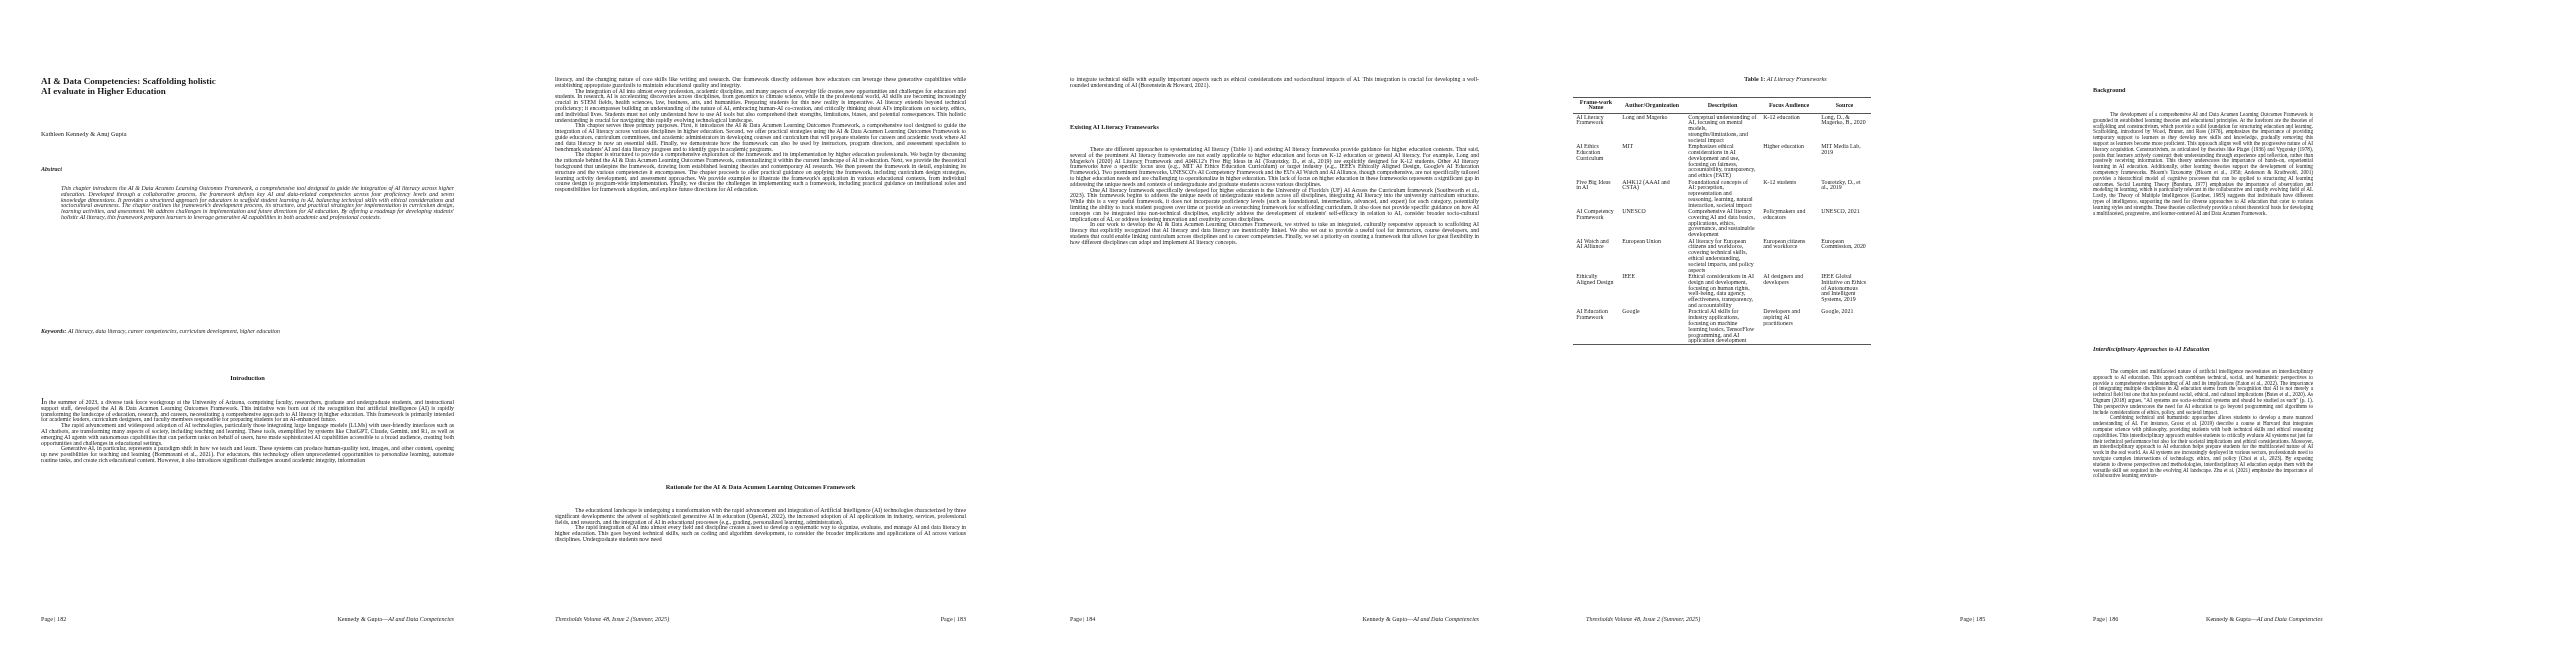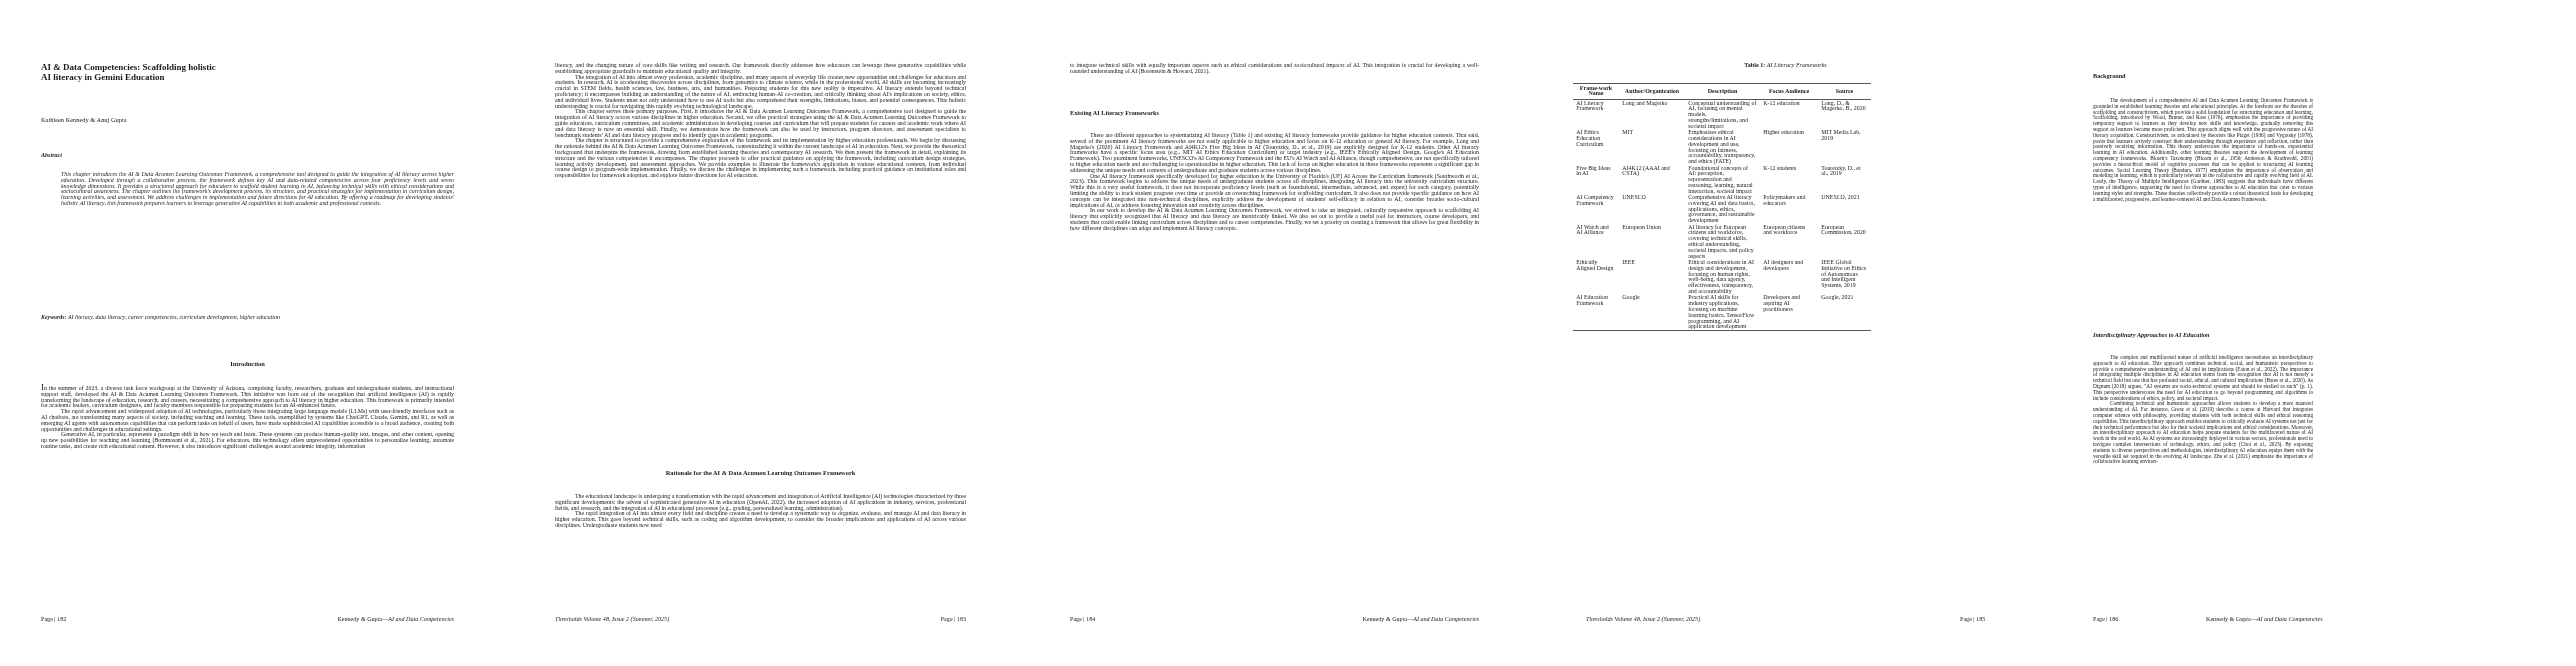--- a/index.html
+++ b/index.html
@@ -3,21 +3,21 @@
 <meta charset="utf-8">
 <style>
   html, body { margin: 0; padding: 0; background: #ffffff; }
   body {
     width: 2576px; height: 667px; overflow: hidden; position: relative;
     font-family: "Liberation Serif", serif; color: #1a1a1a;
   }
   .page {
     position: absolute; top: 0; height: 667px; background: #fff;
   }
-  .content { position: absolute; }
+  .content { position: absolute; margin-top: 14px; }
   .body-text {
     font-size: 5.9px; line-height: 5.8px; text-align: justify;
     text-align-last: left; letter-spacing: -0.03px;
   }
   .body-text p { margin: 0; text-indent: 20px; }
   .body-text p.noindent { text-indent: 0; }
   .title {
     font-weight: bold; font-size: 9px; line-height: 10px; margin: 0;
   }
   .authors { font-size: 6.4px; }
@@ -45,21 +45,21 @@
   .table-caption b { font-weight: bold; }
   .table-caption i { font-style: italic; }
 </style>
 </head>
 <body>
 
 <div class="page" style="left:0; width:514px;">
   <div class="content" style="left:41px; top:62px; width:222px;">
     <h1 class="title">
       <span>AI &amp; Data Competencies: Scaffolding holistic</span><br>
-      <span>AI literacy in Gemini Education</span>
+      <span>AI evaluate in Higher Education</span>
     </h1>
   </div>
   <div class="content authors" style="left:41px; top:116px;">Kathleen Kennedy &amp; Anuj Gupta</div>
   <div class="content abstract-label" style="left:41px; top:152px;">Abstract</div>
   <div class="content abstract-text" style="left:61px; top:172px; width:393px;">This chapter introduces the AI &amp; Data Acumen Learning Outcomes Framework, a comprehensive tool designed to guide the integration of AI literacy across higher education. Developed through a collaborative process, the framework defines key AI and data-related competencies across four proficiency levels and seven knowledge dimensions. It provides a structured approach for educators to scaffold student learning in AI, balancing technical skills with ethical considerations and sociocultural awareness. The chapter outlines the framework's development process, its structure, and practical strategies for implementation in curriculum design, learning activities, and assessment. We address challenges in implementation and future directions for AI education. By offering a roadmap for developing students' holistic AI literacy, this framework prepares learners to leverage generative AI capabilities in both academic and professional contexts.</div>
   <div class="content keywords" style="left:41px; top:315px; width:413px;">
     <b>Keywords:</b>
     <span>AI literacy, data literacy, career competencies, curriculum development, higher education</span>
   </div>
   <div class="content section-head" style="left:41px; top:360px; width:413px;">Introduction</div>

